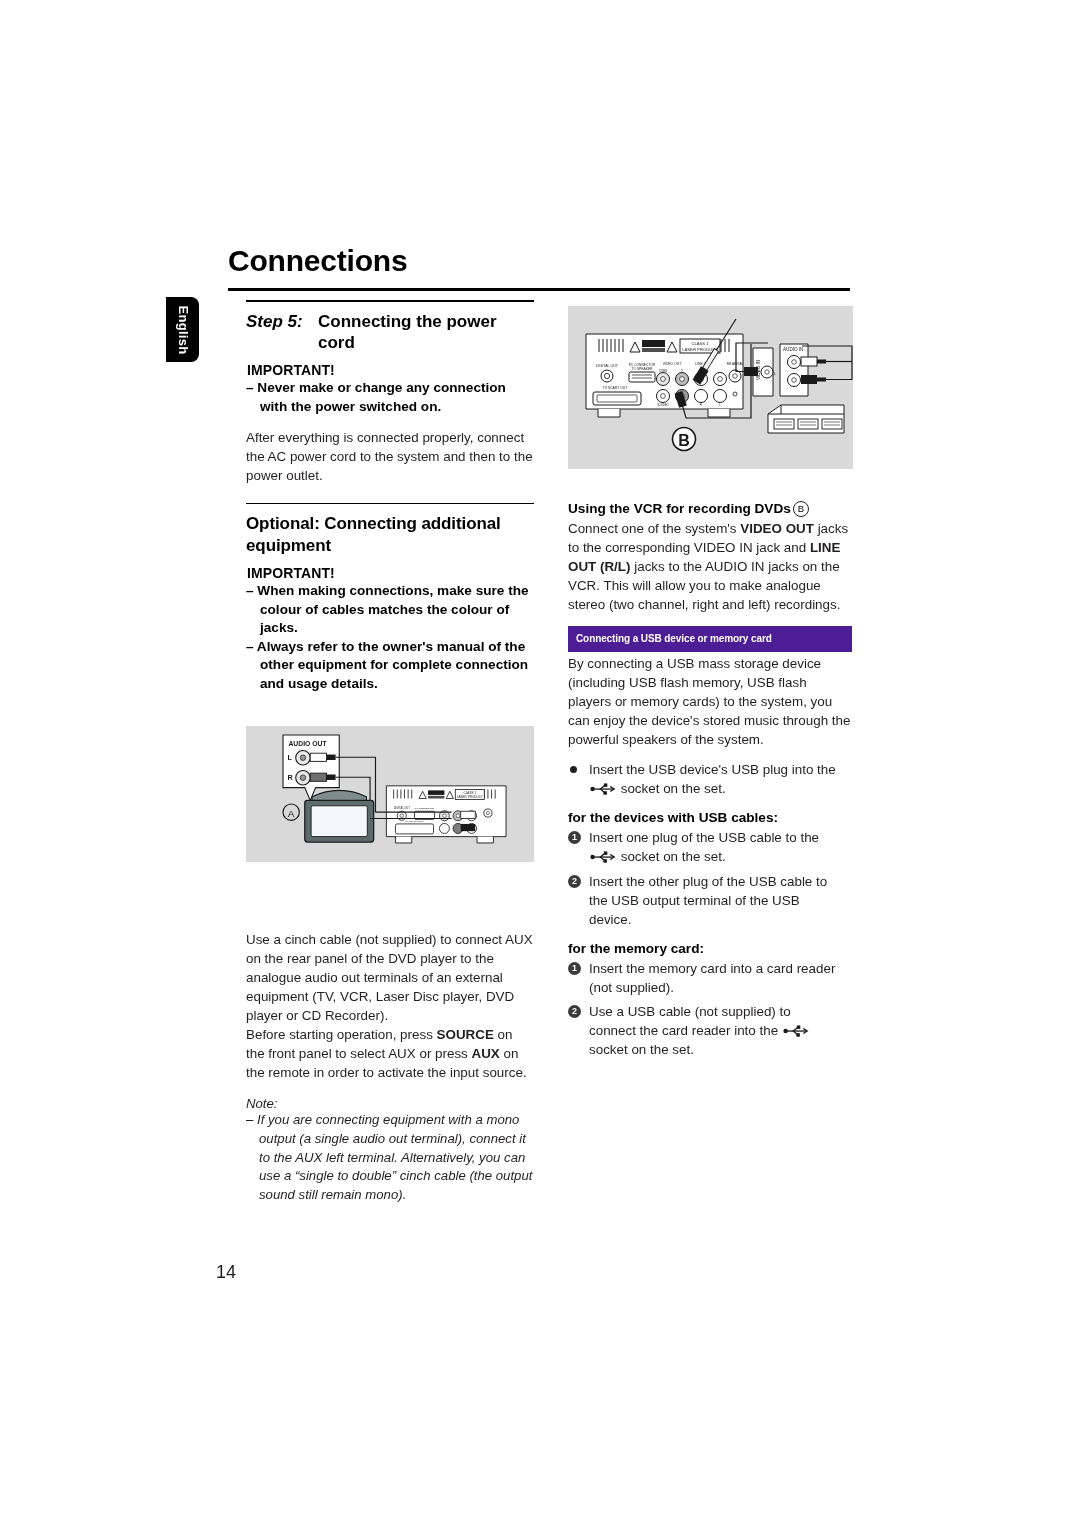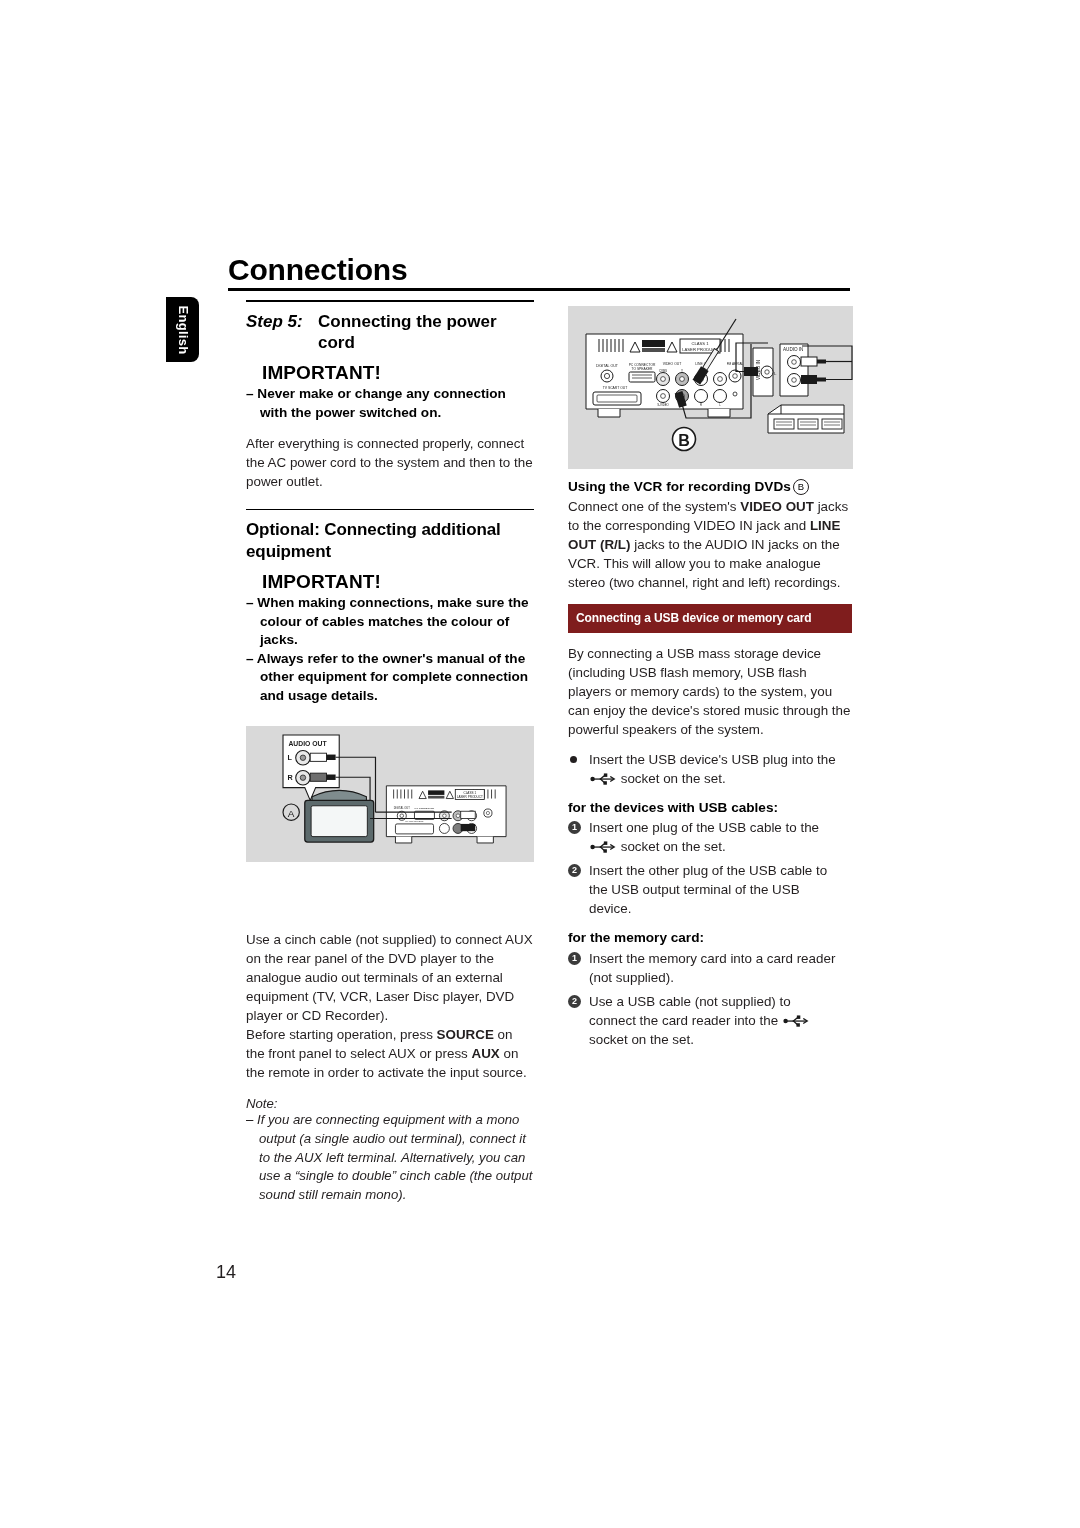--- a/index.html
+++ b/index.html
@@ -20,21 +20,21 @@
     position: absolute;
     left: 0; top: 0;
     width: 1080px;
     height: 1528px;
   }
 
   
   .page-title {
     position: absolute;
     left: 228px;
-    top: 253px;
+    top: 244px;
     font-size: 30px;
     font-weight: bold;
     letter-spacing: -0.2px;
     color: #000;
   }
   .title-rule {
     position: absolute;
     left: 228px;
     top: 288px;
     width: 622px;
@@ -113,23 +113,23 @@
 
   p.body {
     font-size: 13.4px;
     line-height: 1.42;
     margin: 0 0 11px 0;
     color: #231f20;
   }
   p.body:last-child { margin-bottom: 0; }
 
   p.imp-head {
-    font-size: 19px;
-    font-weight: bold;
-    margin: 0 0 1px 16px;
+    font-size: 14px;
+    font-weight: bold;
+    margin: 0 0 1px 1px;
     letter-spacing: 0.1px;
   }
   p.imp {
     font-size: 13.6px;
     font-weight: bold;
     line-height: 1.37;
     margin: 0;
     text-indent: -14px;
     padding-left: 14px;
   }
@@ -171,27 +171,27 @@
     text-align: center;
     font-size: 9.5px;
     font-style: normal;
     font-weight: normal;
     vertical-align: 1px;
     margin-left: 2px;
   }
 
   
   .banner {
-    background: #7f1d1d;
+    background: #4c1d95;
     color: #ffffff;
-    font-size: 12px;
+    font-size: 10px;
     font-weight: bold;
     line-height: 1.34;
     padding: 6px 8px 7px 8px;
-    margin: 0 0 11px 0;
+    margin: 0 0 2px 0;
     letter-spacing: -0.1px;
   }
 
   
   ul.blist, ol.nlist {
     list-style: none;
     margin: 0 16px 11px 0;
     padding: 0;
   }
   ul.blist li, ol.nlist li {
@@ -509,21 +509,21 @@
   </div>
 
   <div class="col-left" style="top:930px;">
     <p class="body" style="margin-bottom:0;">Use a cinch cable (not supplied) to connect AUX on the rear panel of the DVD player to the analogue audio out terminals of an external equipment (TV, VCR, Laser Disc player, DVD player or CD Recorder).</p>
     <p class="body"><span>Before starting operation, press </span><b class="k">SOURCE</b><span> on the front panel to select AUX or press </span><b class="k">AUX</b><span> on the remote in order to activate the input source.</span></p>
 
     <p class="note-lead" style="margin-top:14px;">Note:</p>
     <p class="note">–  If you are connecting equipment with a mono output (a single audio out terminal), connect it to the AUX left terminal. Alternatively, you can use a “single to double” cinch cable (the output sound still remain mono).</p>
   </div>
 
-  <div class="col-right" style="top:478px;">
+  <div class="col-right" style="top:500px;">
 
     <p class="subhead"><span>Using the VCR for recording DVDs</span><span class="circ">B</span></p>
     <p class="body"><span>Connect one of the system's </span><b class="k">VIDEO OUT</b><span> jacks to the corresponding VIDEO IN jack and </span><b class="k">LINE OUT (R/L)</b><span> jacks to the AUDIO IN jacks on the VCR. This will allow you to make analogue stereo (two channel, right and left) recordings.</span></p>
 
     <div class="banner">Connecting a USB device or memory card</div>
 
     <p class="body">By connecting a USB mass storage device (including USB flash memory, USB flash players or memory cards) to the system, you can enjoy the device's stored music through the powerful speakers of the system.</p>
 
     <ul class="blist">
       <li><span>Insert the USB device's USB plug into the </span><span class="usb-ico"><svg viewBox="0 0 30 14" xmlns="http://www.w3.org/2000/svg">

